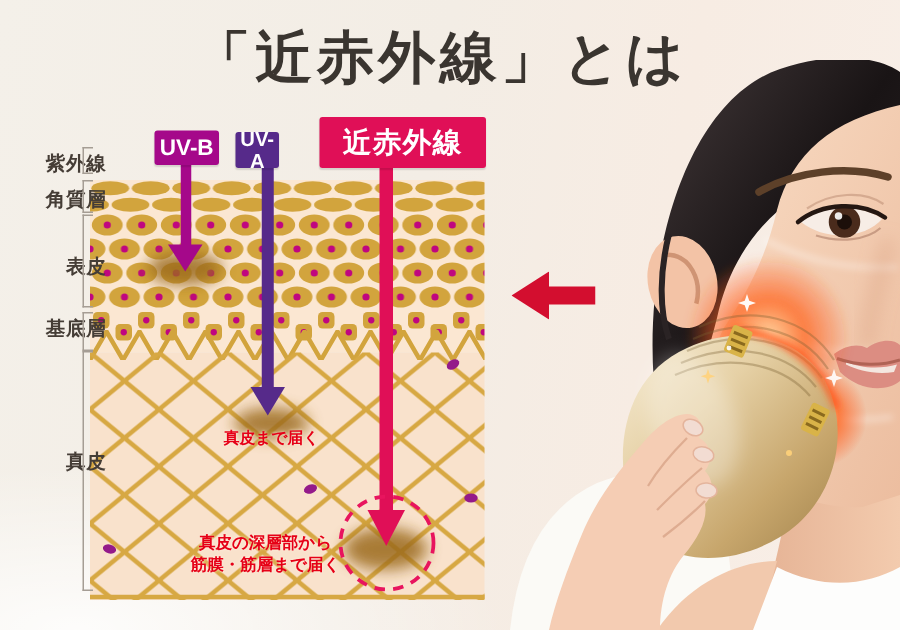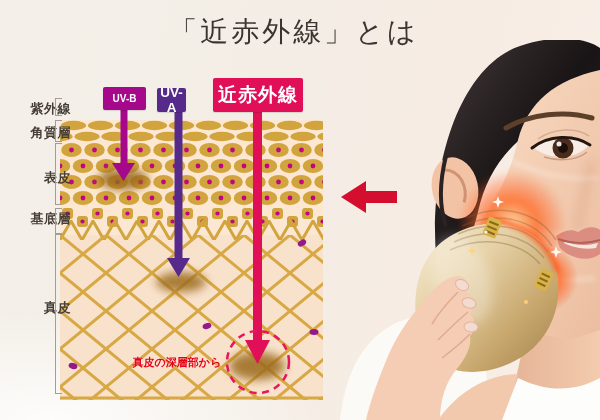--- a/index.html
+++ b/index.html
@@ -8,21 +8,21 @@
     background:linear-gradient(100deg,#f4f0e9 0%,#f3ede5 45%,#f7ece3 70%,#f8efe8 100%);
     font-family:"Liberation Sans","DejaVu Sans",sans-serif;
   }
   .corner-light{
     position:absolute;left:0;bottom:0;width:340px;height:110px;
     background:radial-gradient(ellipse at 15% 100%,rgba(255,255,255,.85) 0%,rgba(255,255,255,0) 70%);
   }
   .title{
     position:absolute;top:13px;left:0;width:588px;text-align:center;
     font-family:"Liberation Serif","DejaVu Serif",serif;
-    font-size:28px;font-weight:400;color:#3a3530;letter-spacing:3px;z-index:6;
+    font-size:38px;font-weight:700;color:#3a3530;letter-spacing:3px;z-index:6;
   }
   .layer-label{
     position:absolute;left:0;width:52px;text-align:right;
     font-size:13px;font-weight:bold;color:#453d36;letter-spacing:.5px;z-index:4;margin-left:19px;
   }
   #lab-shigaisen{top:100px}
   #lab-kakushitsu{top:124px}
   #lab-hyouhi{top:169px}
   #lab-kitei{top:210px}
   #lab-shinpi{top:299px}
@@ -35,23 +35,23 @@
   #br3{top:143px;height:60px}
   #br4{top:208px;height:24px}
   #br5{top:234px;height:158px}
   .diagram-svg{position:absolute;left:55px;top:70px;z-index:3;}
   .photo-svg{position:absolute;left:320px;top:40px;z-index:1;}
   .ray-box{
     position:absolute;z-index:4;color:#fff;font-weight:bold;text-align:center;
     border-radius:2px;display:flex;align-items:center;justify-content:center;
     box-shadow:0 1px 1px rgba(0,0,0,.12);
   }
-  #box-uvb{left:103px;top:87px;width:43px;height:23px;font-size:10px;background:#a5088a;}
+  #box-uvb{left:103px;top:87px;width:43px;height:23px;font-size:15px;background:#a5088a;}
   #box-uva{left:157px;top:88px;width:29px;height:24px;font-size:13.5px;background:#562a8a;}
-  #box-nir{left:213px;top:78px;width:90px;height:34px;font-size:19px;letter-spacing:1px;background:#e00f57;}
+  #box-nir{left:213px;top:78px;width:111px;height:34px;font-size:19px;letter-spacing:1px;background:#e00f57;}
   .ann{
     position:absolute;z-index:5;color:#e60017;font-weight:bold;text-align:center;
     text-shadow:0 0 2px rgba(255,244,230,.9);
   }
   #ann-uvb{left:62px;top:184px;width:122px;font-size:10.5px;}
   #ann-uva{left:144px;top:285px;width:74px;font-size:10.5px;}
   #ann-nir{left:118px;top:355px;width:118px;font-size:11px;line-height:15px;}
   .arrow-left{position:absolute;left:341px;top:181px;z-index:5;}
 </style>
 </head>
@@ -269,22 +269,24 @@
   <div class="bracket" id="br1"></div>
   <div class="bracket" id="br2"></div>
   <div class="bracket" id="br3"></div>
   <div class="bracket" id="br4"></div>
   <div class="bracket" id="br5"></div>
 
   <div class="ray-box" id="box-uvb">UV-B</div>
   <div class="ray-box" id="box-uva">UV-A</div>
   <div class="ray-box" id="box-nir">近赤外線</div>
 
+  <div class="ann" id="ann-uva">真皮まで届く</div>
   <div class="ann" id="ann-nir">
     <div>真皮の深層部から</div>
+    <div>筋膜・筋層まで届く</div>
   </div>
 
   <svg class="arrow-left" width="56" height="32" viewBox="0 0 56 32">
     <polygon points="0,16 25,0 25,10 56,10 56,22 25,22 25,32" fill="#d30e2f"></polygon>
   </svg>
 
   <div class="title">「近赤外線」とは</div>
 
 </div>
 

